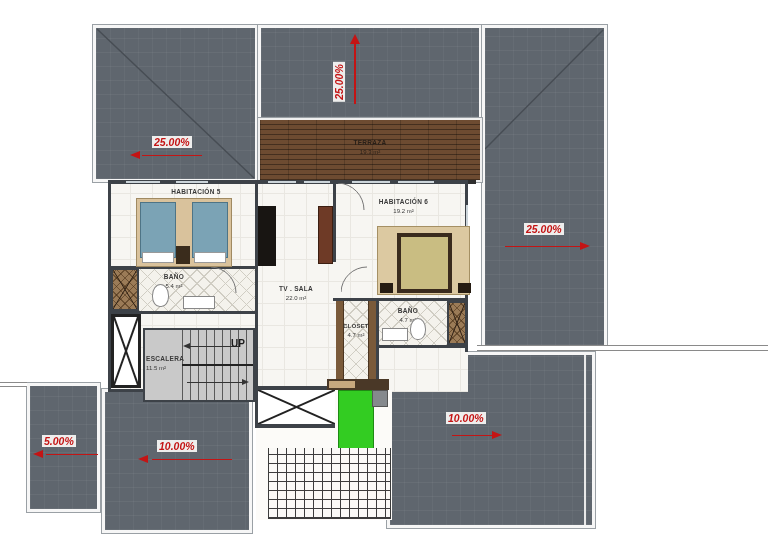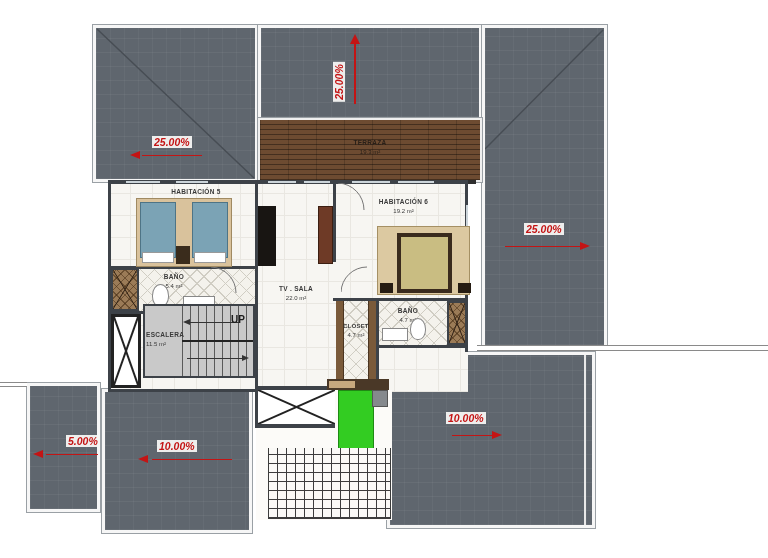--- a/index.html
+++ b/index.html
@@ -136,21 +136,21 @@
   <svg class="arc" style="left:210px;top:267px" width="27" height="27">
     <path d="M1,0 A26,26 0 0 1 26,26" fill="none" stroke="#777" stroke-width="1"></path>
     </svg>
 
   <div class="abs" style="left:111px;top:314px;width:30px;height:74px;background:#fff;border:3px solid #222;box-sizing:border-box">
     <svg class="roofsvg" viewBox="0 0 24 68" preserveAspectRatio="none">
       <line x1="0" y1="0" x2="24" y2="68" stroke="#222" stroke-width="2"></line>
       <line x1="24" y1="0" x2="0" y2="68" stroke="#222" stroke-width="2"></line>
       </svg>
   </div>
-  <div class="stairs" style="left:143px;top:304px;width:112px;height:74px">
+  <div class="stairs" style="left:143px;top:328px;width:112px;height:74px">
     <div class="treads" style="left:37px;top:0;width:71px;height:70px"></div>
     <div class="abs" style="left:37px;top:34px;width:71px;height:2px;background:#222"></div>
     <div class="abs" style="left:42px;top:16px;width:52px;height:1px;background:#333"></div>
     <div class="abs" style="left:38px;top:13px;width:0;height:0;border-top:3px solid transparent;border-bottom:3px solid transparent;border-right:7px solid #333"></div>
     <div class="abs" style="left:42px;top:52px;width:56px;height:1px;background:#333"></div>
     <div class="abs" style="left:97px;top:49px;width:0;height:0;border-top:3px solid transparent;border-bottom:3px solid transparent;border-left:7px solid #333"></div>
     <div class="up-txt" style="left:86px;top:8px">UP</div>
     <div class="room-label" style="left:1px;top:24px;width:40px;text-align:left">
       <div class="nm">ESCALERA</div>
       <div class="ar">11.5 m²</div>
@@ -225,21 +225,21 @@
   </div>
 
   <div class="slope-label" style="left:152px;top:136px">25.00%</div>
   <div class="shaft" style="left:142px;top:155px;width:60px;height:1px"></div>
   <div class="tri-left" style="left:130px;top:151px"></div>
 
   <div class="slope-label" style="left:524px;top:223px">25.00%</div>
   <div class="shaft" style="left:505px;top:246px;width:78px;height:1px"></div>
   <div class="tri-right" style="left:580px;top:242px"></div>
 
-  <div class="slope-label" style="left:66px;top:435px">5.00%</div>
+  <div class="slope-label" style="left:42px;top:435px">5.00%</div>
   <div class="shaft" style="left:46px;top:454px;width:52px;height:1px"></div>
   <div class="tri-left" style="left:33px;top:450px"></div>
 
   <div class="slope-label" style="left:157px;top:440px">10.00%</div>
   <div class="shaft" style="left:152px;top:459px;width:80px;height:1px"></div>
   <div class="tri-left" style="left:138px;top:455px"></div>
 
   <div class="slope-label" style="left:446px;top:412px">10.00%</div>
   <div class="shaft" style="left:452px;top:435px;width:42px;height:1px"></div>
   <div class="tri-right" style="left:492px;top:431px"></div>

